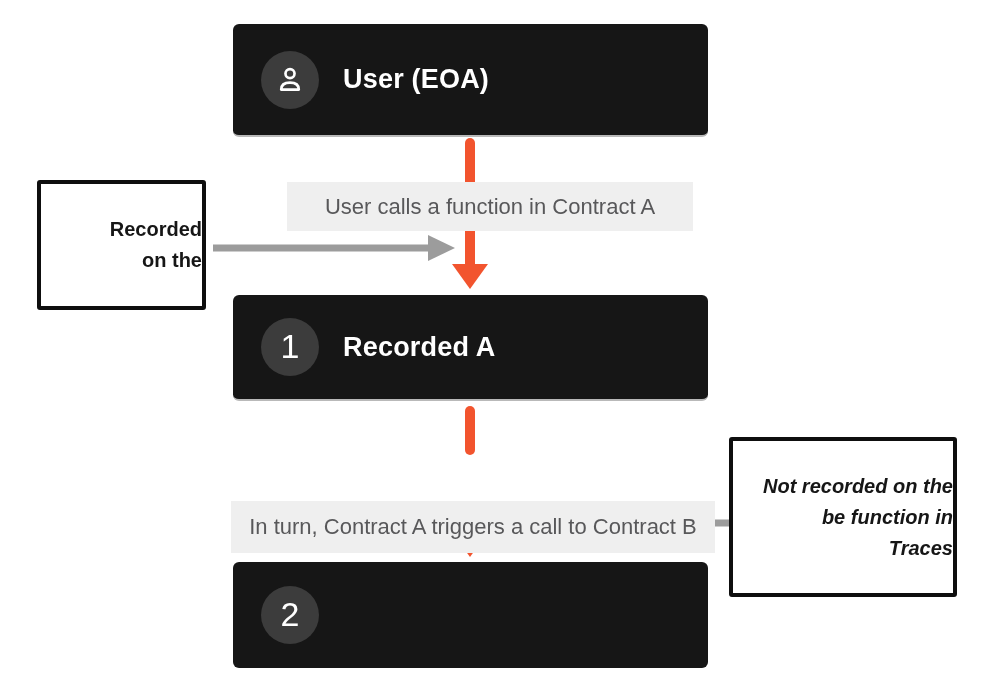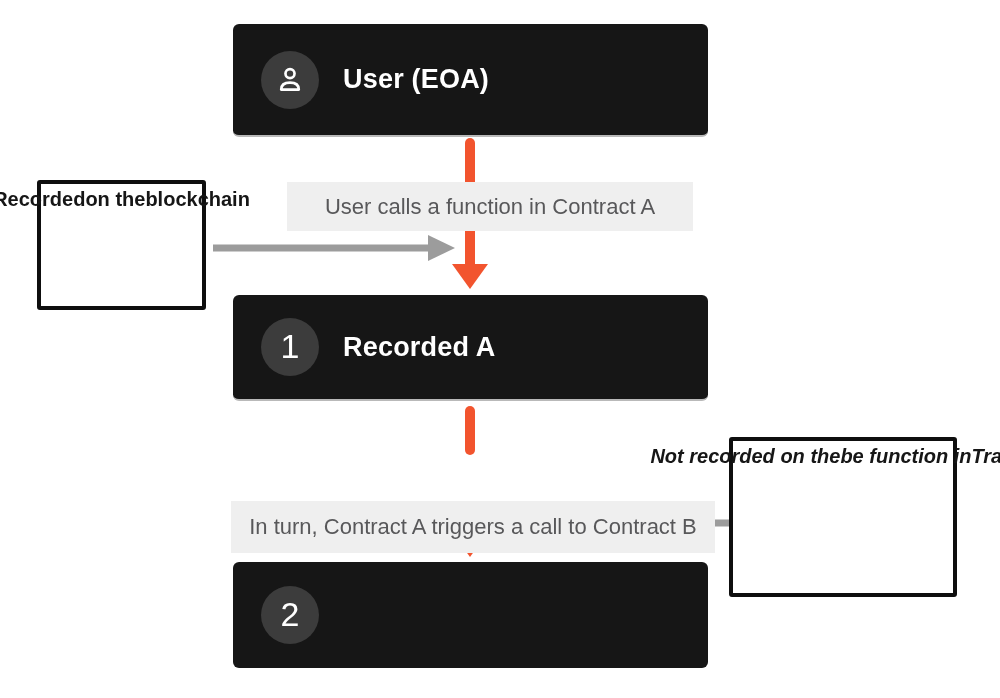--- a/index.html
+++ b/index.html
@@ -64,22 +64,22 @@
     display:flex;align-items:center;justify-content:center;
     text-align:center;
     box-sizing:border-box;
   }
   .note{
     position:absolute;z-index:3;
     background:var(--background);
     border:4px solid var(--note-border);
     border-radius:3px;
     box-sizing:border-box;
-    display:flex;
-    align-items:flex-start;justify-content:center;
+    display:flex;flex-direction:column;
+    align-items:flex-end;justify-content:center;
     text-align:center;
   }
   .note-line{
     color:var(--note-text);
     font-size:20px;font-weight:700;
     line-height:31px;
     white-space:nowrap;
   }
 </style>
 </head>
@@ -135,21 +135,20 @@
 
   <div class="node" style="top:562px;height:106px;">
     <span class="node-badge">
       <span class="badge-number">2</span>
     </span>
   </div>
 
   <div class="note" style="left:37px;top:180px;width:169px;height:130px;">
     <div class="note-line">Recorded</div>
     <div class="note-line">on the</div>
-    <div class="note-line">blockchain</div>
   </div>
 
   <div class="note" style="left:729px;top:437px;width:228px;height:160px;font-style:italic;">
     <div class="note-line">Not recorded on the</div>
     <div class="note-line">be function in</div>
     <div class="note-line">Traces</div>
   </div>
 
 </div>
 

